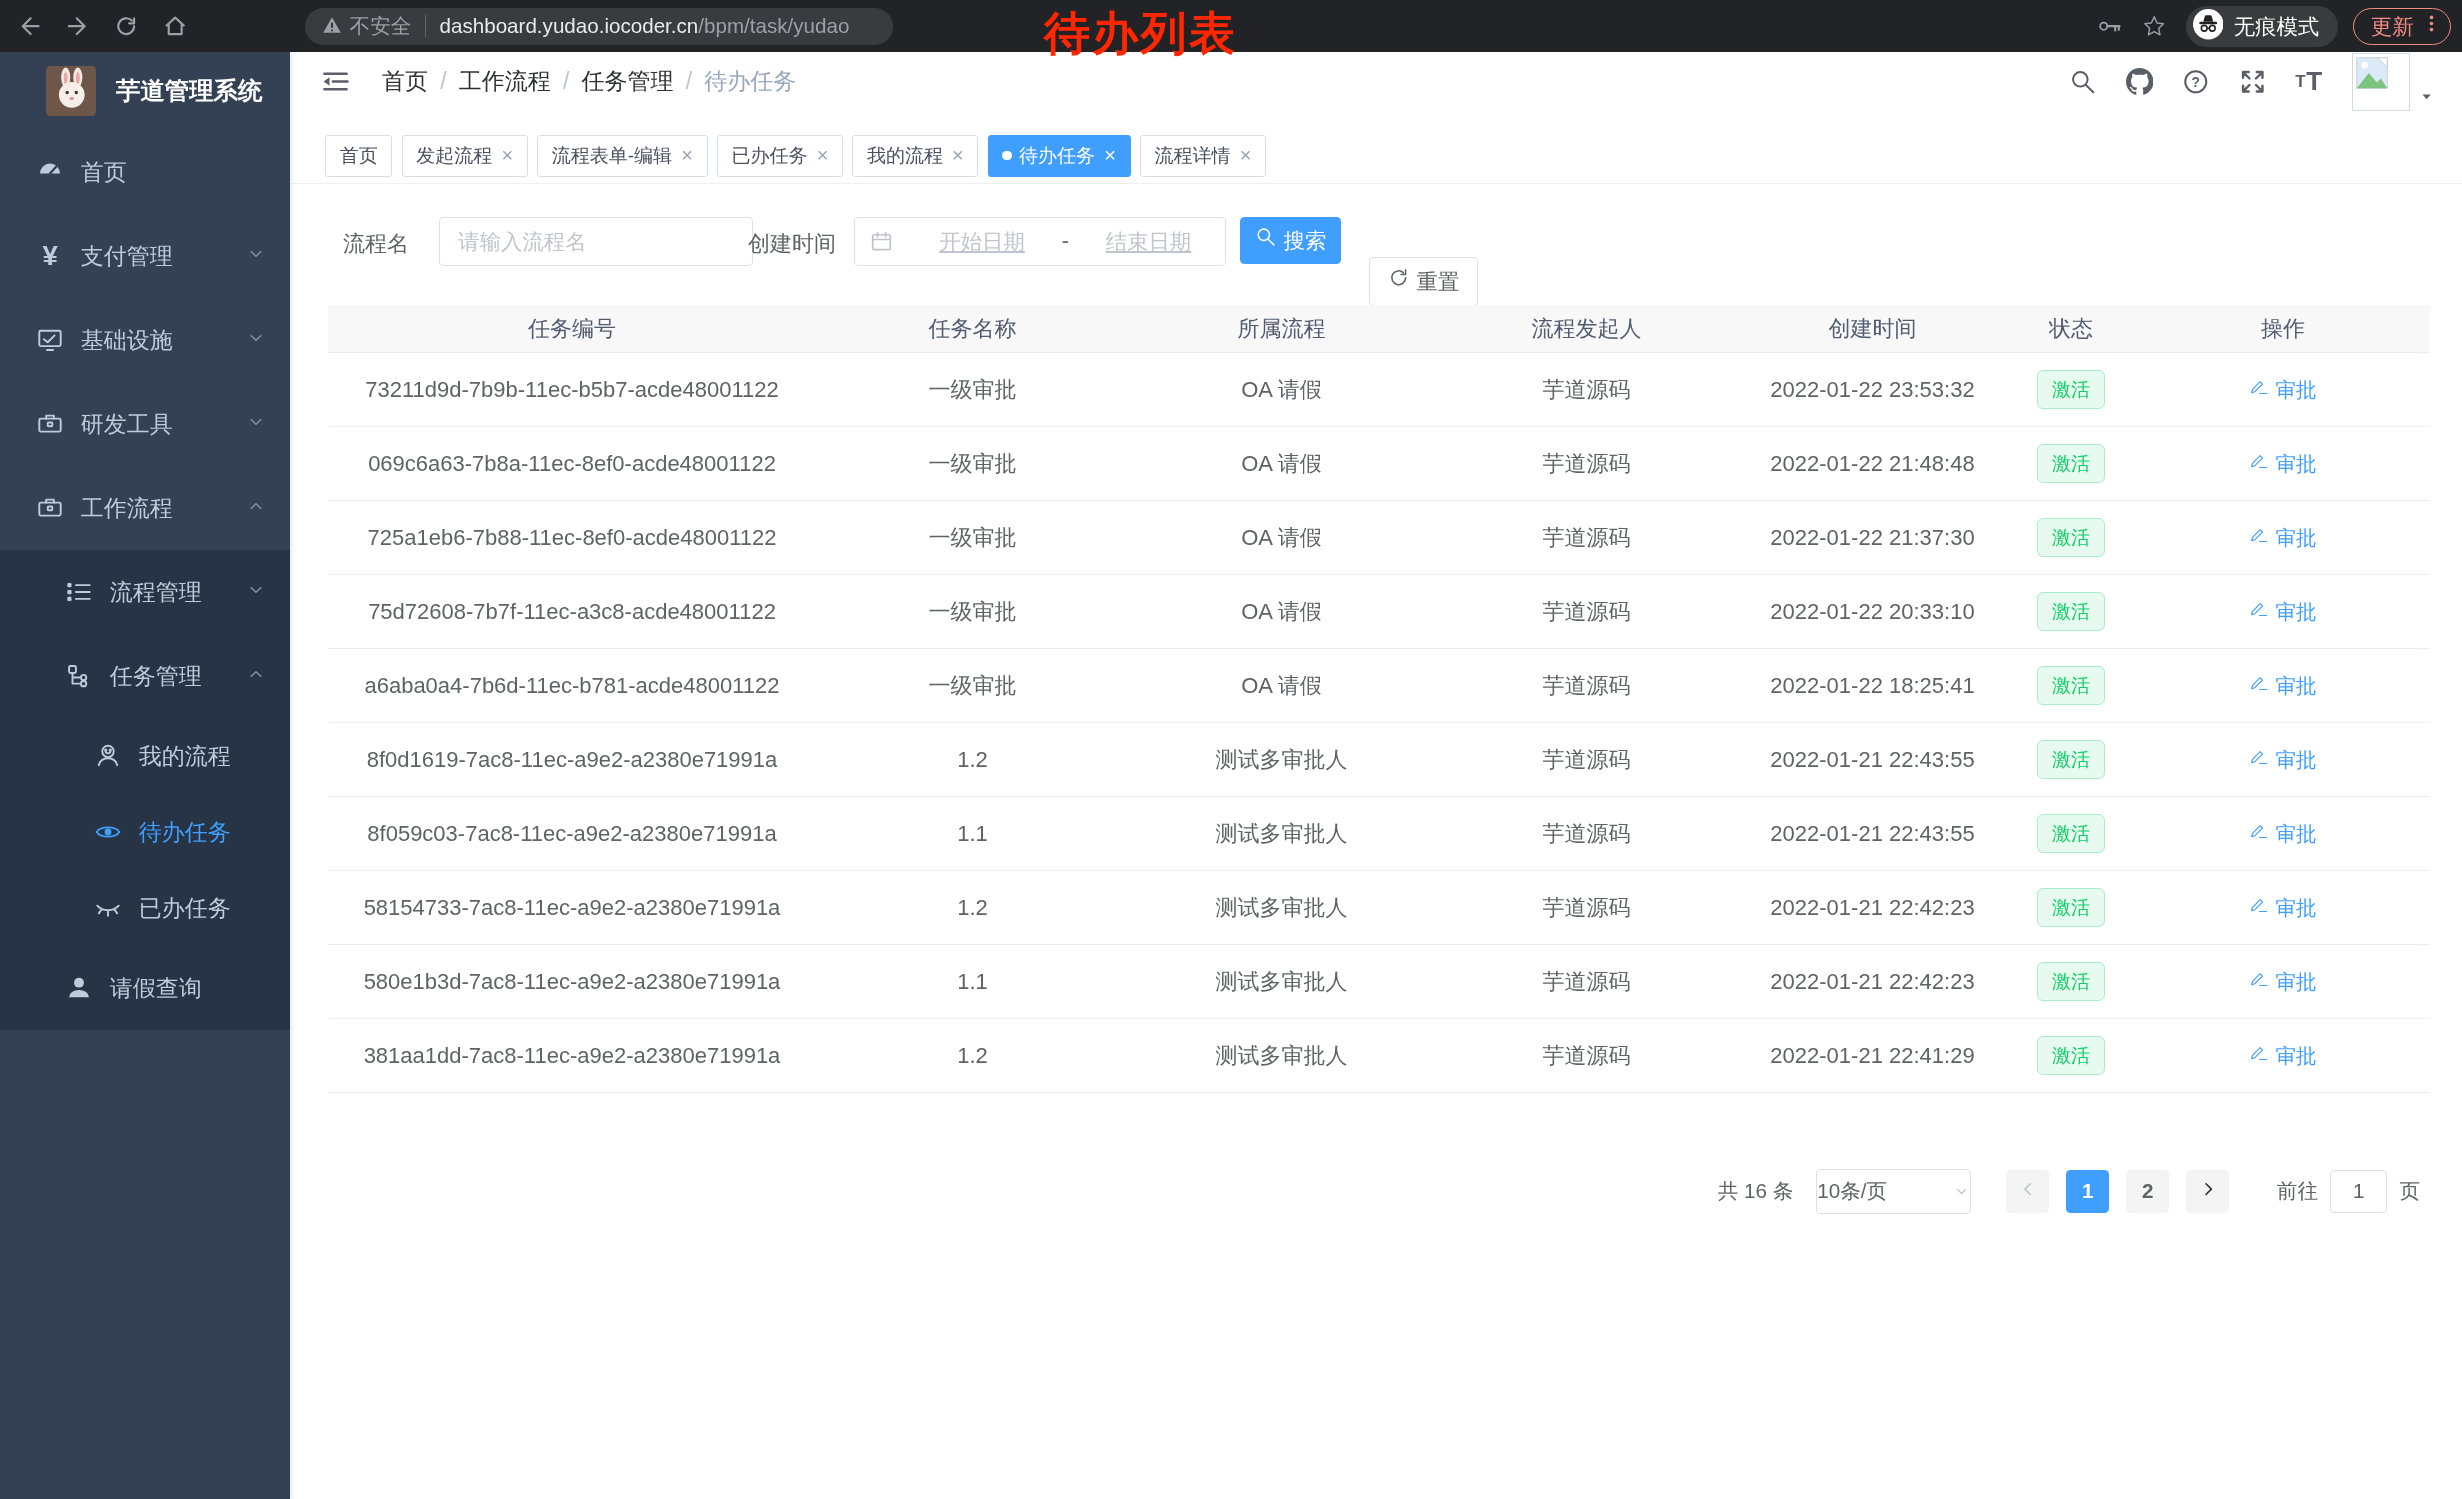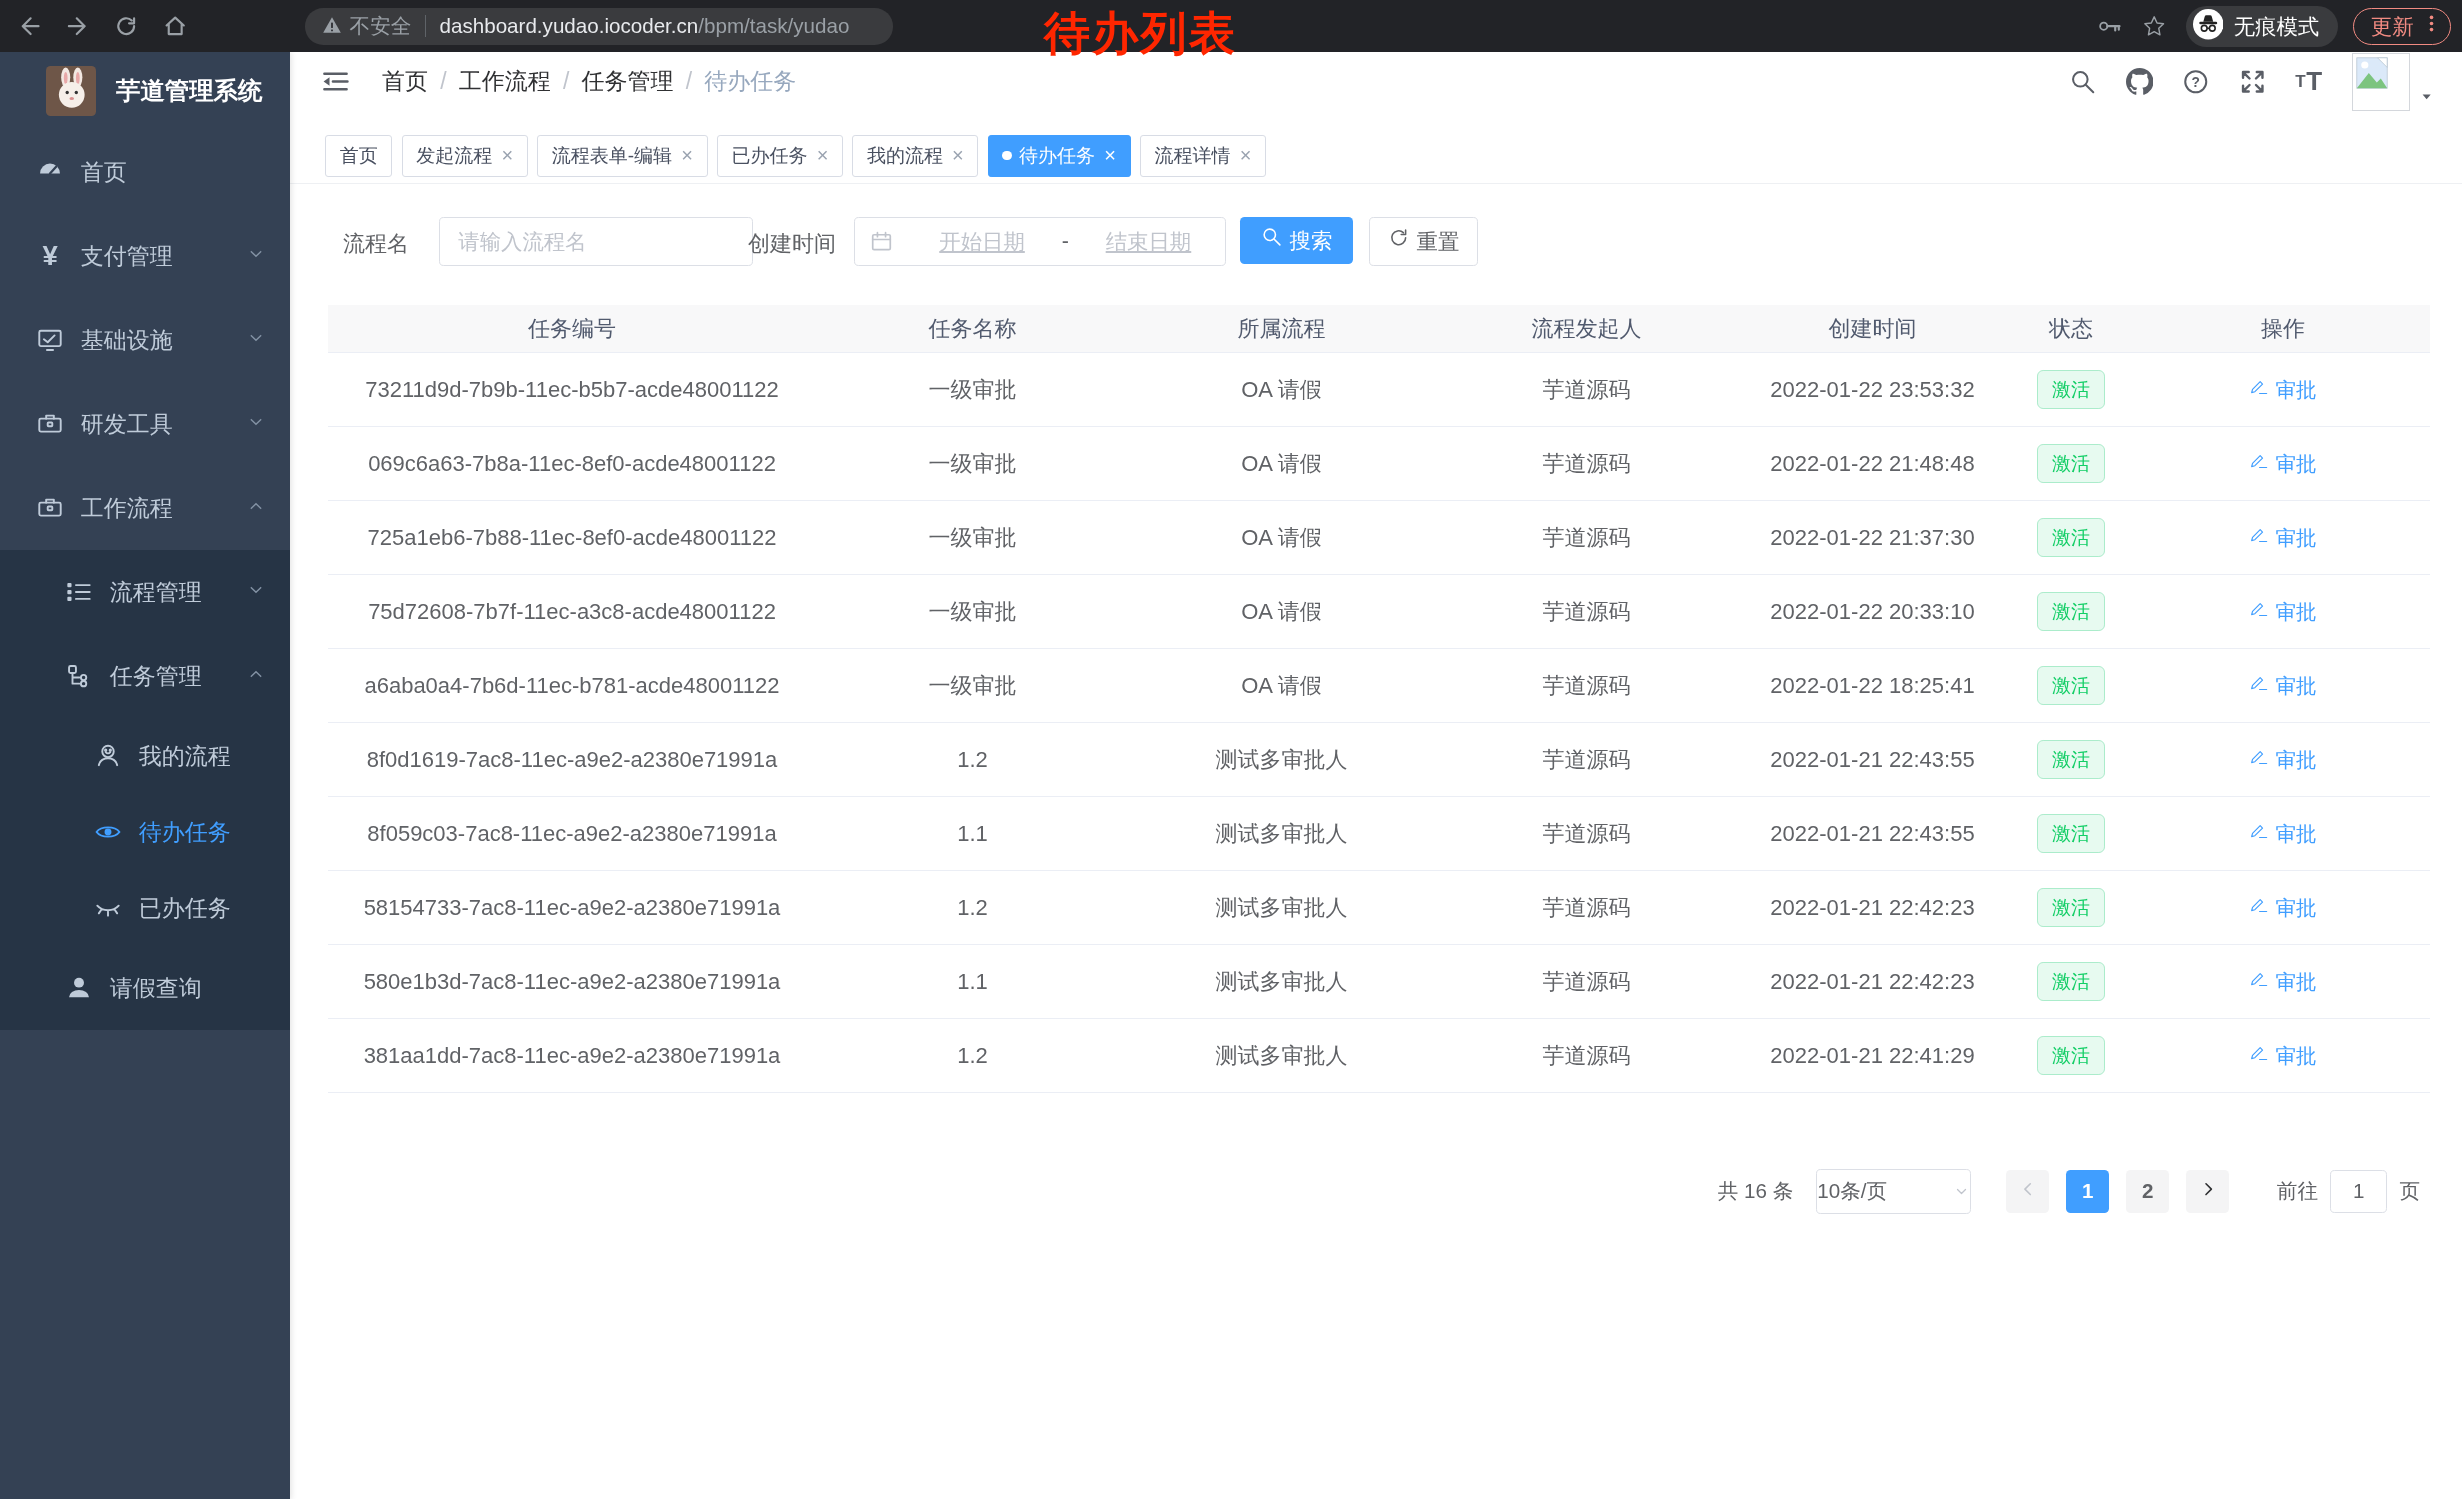--- a/index.html
+++ b/index.html
@@ -85,22 +85,22 @@
            display:flex;align-items:center;font-size:21.4px;color:#c0c4cc;background:#fff;}
   #f-name{left:149px;width:294px;padding-left:18.3px;}
   #f-date{left:564px;width:370px;}
   #f-date .cal{margin:0 12.2px 0 15.3px;display:flex;}
   #f-date .cal svg{width:23px;height:23px;}
   #f-date .ph{flex:1;text-align:center;text-decoration:underline;}
   #f-date .dash{color:#606266;margin:0 3.1px;}
   .btn{position:absolute;top:10.7px;height:47px;border-radius:4.6px;display:flex;align-items:center;
        justify-content:center;font-size:21.4px;cursor:pointer;}
   .btn svg{width:21.4px;height:21.4px;margin-right:7.6px;}
-  #btn-search{left:950px;width:113px;background:#409eff;color:#fff;}
-  #btn-reset{left:1079px;width:107px;background:#fff;border:0.8px solid #dcdfe6;color:#606266;}
+  #btn-search{left:950px;width:101px;background:#409eff;color:#fff;}
+  #btn-reset{left:1079px;width:107px;background:#fff;border:0.8px solid #dcdfe6;color:#606266;margin-top:40px;}
   
   .table{position:absolute;left:328px;top:305px;width:2102px;font-size:22px;}
   .trow,.thead{display:grid;grid-template-columns:488px 313px 305px 305px 267px 130px 294px;
                align-items:center;text-align:center;}
   .thead{height:47px;background:#f8f8f9;color:#515a6e;font-weight:500;border-bottom:0.8px solid #ebeef5;}
   .trow{height:73px;color:#606266;border-bottom:0.8px solid #ebeef5;background:#fff;}
   .badge{display:inline-block;padding:5.3px 13.7px;font-size:19px;color:#13ce66;background:#e7faf0;
          border:0.8px solid #abeccb;border-radius:6.1px;}
   .action{color:#409eff;display:inline-flex;align-items:center;justify-content:center;font-size:20.6px;cursor:pointer;}
   .action svg{width:20px;height:20px;margin-right:6.1px;}

